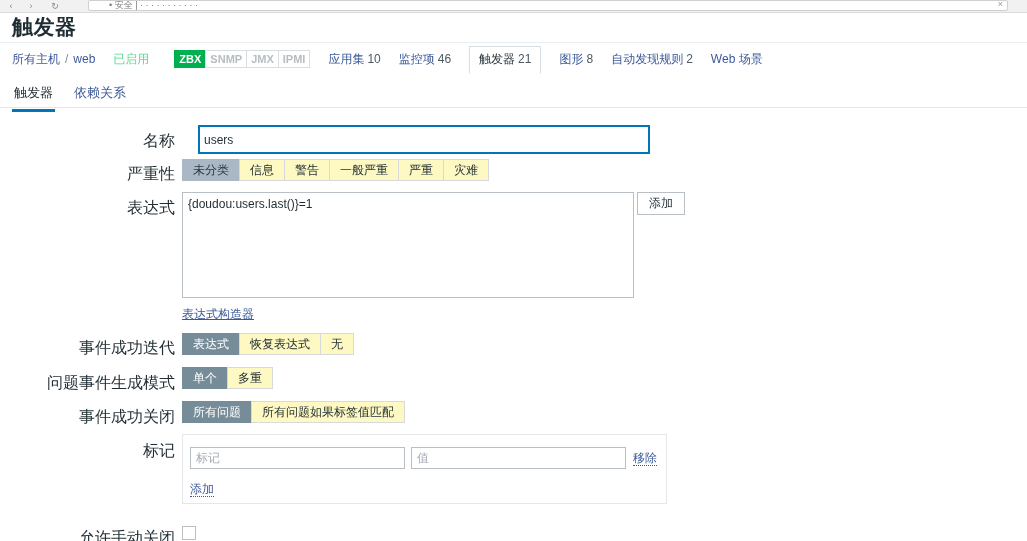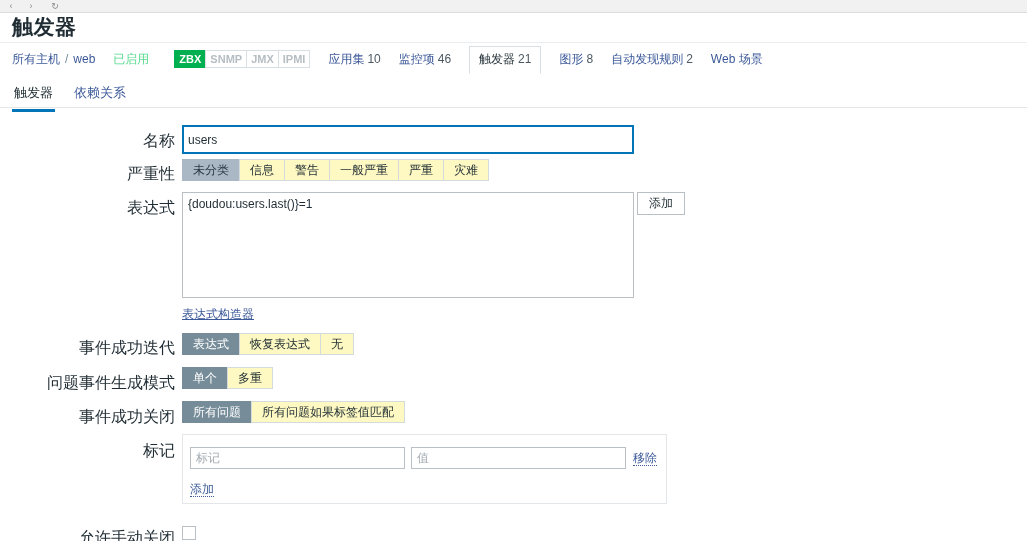--- a/index.html
+++ b/index.html
@@ -269,20 +269,24 @@
 </style>
 </head>
 <body>
 
 <div id="screen">
 
   <div class="browser-strip">
     <div class="chrome-btn" style="left:6px;">‹</div>
     <div class="chrome-btn" style="left:26px;">›</div>
     <div class="chrome-btn" style="left:50px;">↻</div>
+    <div class="chrome-urlbar">
+      <span class="chrome-url-text">• 安全 | · · · · · · · · · · ·</span>
+      <span class="chrome-url-x">×</span>
+    </div>
   </div>
 
   <div class="page-title">触发器</div>
   <div class="header-rule"></div>
 
   <div class="crumbrow">
     <a class="crumb-link">所有主机</a>
     <span class="crumb-sep">/</span>
     <a class="crumb-link" style="margin-left:0;">web</a>
 
@@ -314,21 +318,21 @@
       <span>Web 场景</span>
     </a>
   </div>
 
   <div class="tabrow">
     <div class="tab active" style="left:12px;">触发器</div>
     <div class="tab" style="left:72px;">依赖关系</div>
   </div>
 
   <div class="form-label" style="left:60px; top:131px; width:115px;">名称</div>
-  <input class="text-input focused" style="left: 182px; top: 125px; width: 452px; height: 29px;" value="users">
+  <input class="text-input focused" style="left: 198px; top: 125px; width: 452px; height: 29px;" value="users">
 
   <div class="form-label" style="left:60px; top:164px; width:115px;">严重性</div>
   <div class="seg" style="left:182px; top:159px;">
     <div class="opt sel-light">未分类</div>
     <div class="opt">信息</div>
     <div class="opt">警告</div>
     <div class="opt">一般严重</div>
     <div class="opt">严重</div>
     <div class="opt">灾难</div>
   </div>

